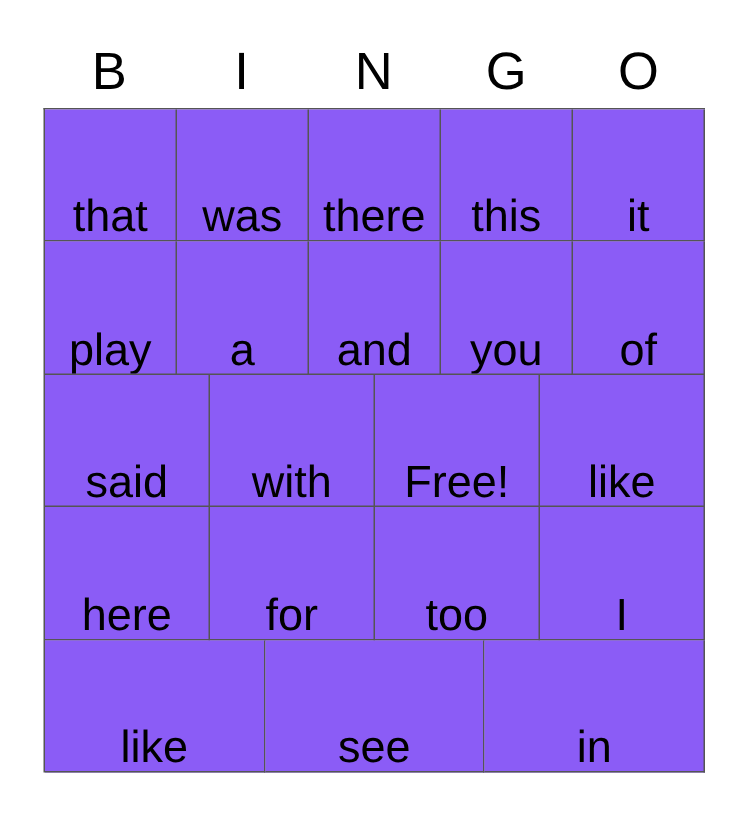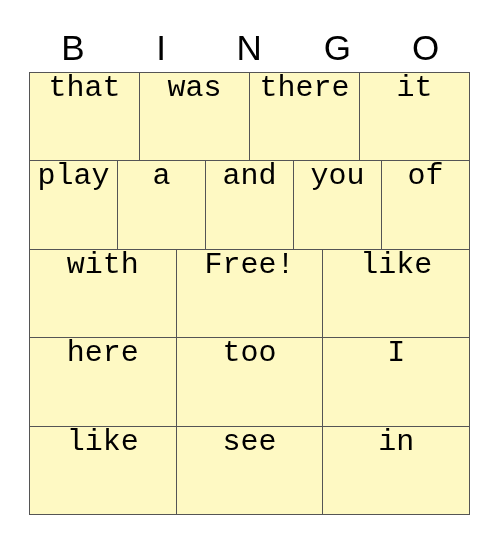--- a/index.html
+++ b/index.html
@@ -63,25 +63,24 @@
     flex: 1 1 0;
     min-height: 0;
   }
   .grid-cell {
     flex: 1 1 0;
     min-width: 0;
     border-right: 1px solid #555555;
     border-bottom: 1px solid #555555;
     box-sizing: border-box;
     display: flex;
-    align-items: flex-start;
+    align-items: flex-end;
     justify-content: center;
     overflow: hidden;
-    background: #fef9c3;
-    font-family: Liberation Mono, monospace;
+    background: #8b5cf6;
   }
   .cell-text {
     font-size: 30px;
     line-height: 1;
     color: #000000;
     white-space: nowrap;
     display: block;
     transform-origin: center center;
     padding: 0 2px;
   }
@@ -105,20 +104,23 @@
       <div class="grid-cell">
           <span class="cell-text">that</span>
         </div>
       <div class="grid-cell">
           <span class="cell-text">was</span>
         </div>
       <div class="grid-cell">
           <span class="cell-text">there</span>
         </div>
       <div class="grid-cell">
+          <span class="cell-text">this</span>
+        </div>
+      <div class="grid-cell">
           <span class="cell-text">it</span>
         </div>
     </div>
 
     <div class="grid-row">
       <div class="grid-cell">
           <span class="cell-text">play</span>
         </div>
       <div class="grid-cell">
           <span class="cell-text">a</span>
@@ -129,33 +131,39 @@
       <div class="grid-cell">
           <span class="cell-text">you</span>
         </div>
       <div class="grid-cell">
           <span class="cell-text">of</span>
         </div>
     </div>
 
     <div class="grid-row">
       <div class="grid-cell">
+          <span class="cell-text">said</span>
+        </div>
+      <div class="grid-cell">
           <span class="cell-text">with</span>
         </div>
       <div class="grid-cell">
           <span class="cell-text">Free!</span>
         </div>
       <div class="grid-cell">
           <span class="cell-text">like</span>
         </div>
     </div>
 
     <div class="grid-row">
       <div class="grid-cell">
           <span class="cell-text">here</span>
+        </div>
+      <div class="grid-cell">
+          <span class="cell-text">for</span>
         </div>
       <div class="grid-cell">
           <span class="cell-text">too</span>
         </div>
       <div class="grid-cell">
           <span class="cell-text">I</span>
         </div>
     </div>
 
     <div class="grid-row">

